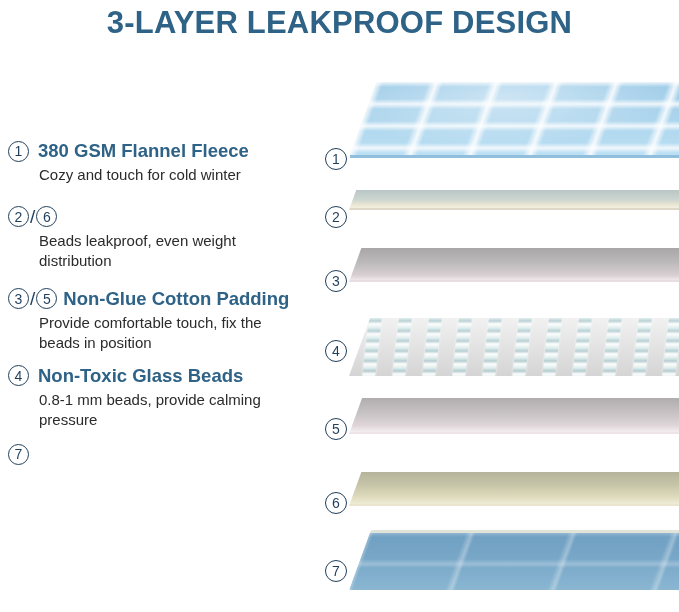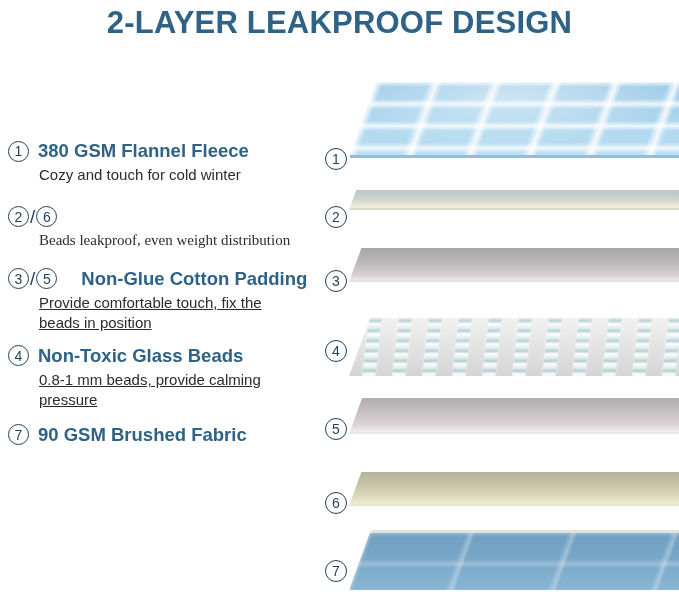--- a/index.html
+++ b/index.html
@@ -179,63 +179,62 @@
         rgba(255,255,255,0.25) 0px, rgba(255,255,255,0.0) 4px,
         rgba(255,255,255,0.0) 26px, rgba(255,255,255,0.25) 31px),
       linear-gradient(to bottom, #6f9fc2 0%, #79a8c8 50%, #8ab6d2 100%);
     border-top:3px solid #dfe3d8;
     border-radius:2px;
   }
 </style>
 </head>
 <body>
 
-<div id="title">2-LAYER LEAKPROOF DESIGN</div>
+<div id="title">3-LAYER LEAKPROOF DESIGN</div>
 
 <div id="text-column">
 
   <div class="feature" style="margin-bottom:21px;">
     <div class="feature-head">
       <span class="badge">1</span>
       <span class="feature-title">380 GSM Flannel Fleece</span>
     </div>
     <div class="feature-desc">Cozy and touch for cold winter</div>
   </div>
 
   <div class="feature" style="margin-bottom:17px;">
     <div class="feature-head">
       <span class="badge">2</span>
       <span class="badge-slash">/</span>
       <span class="badge">6</span>
     </div>
-    <div class="feature-desc" style="max-width:252px;font-family:Liberation Serif, serif;">Beads leakproof, even weight distribution</div>
+    <div class="feature-desc" style="max-width:252px;">Beads leakproof, even weight distribution</div>
   </div>
 
   <div class="feature" style="margin-bottom:12px;">
     <div class="feature-head">
       <span class="badge">3</span>
       <span class="badge-slash">/</span>
       <span class="badge">5</span>
-      <span class="feature-title" style="margin-left:24px;">Non-Glue Cotton Padding</span>
-    </div>
-    <div class="feature-desc" style="max-width:240px;text-decoration:underline;">Provide comfortable touch, fix the beads in position</div>
+      <span class="feature-title" style="margin-left:6px;">Non-Glue Cotton Padding</span>
+    </div>
+    <div class="feature-desc" style="max-width:240px;">Provide comfortable touch, fix the beads in position</div>
   </div>
 
   <div class="feature" style="margin-bottom:14px;">
     <div class="feature-head">
       <span class="badge">4</span>
       <span class="feature-title">Non-Toxic Glass Beads</span>
     </div>
-    <div class="feature-desc" style="max-width:266px;text-decoration:underline;">0.8-1 mm beads, provide calming pressure</div>
+    <div class="feature-desc" style="max-width:266px;">0.8-1 mm beads, provide calming pressure</div>
   </div>
 
   <div class="feature">
     <div class="feature-head">
       <span class="badge">7</span>
-      <span class="feature-title">90 GSM Brushed Fabric</span>
     </div>
   </div>
 
 </div>
 
 <div id="diagram">
 
   <div class="layer-row" style="top:22px;">
     <div class="layer-badge" style="top:66px;">1</div>
     <div class="sheet" id="sheet1"></div>

